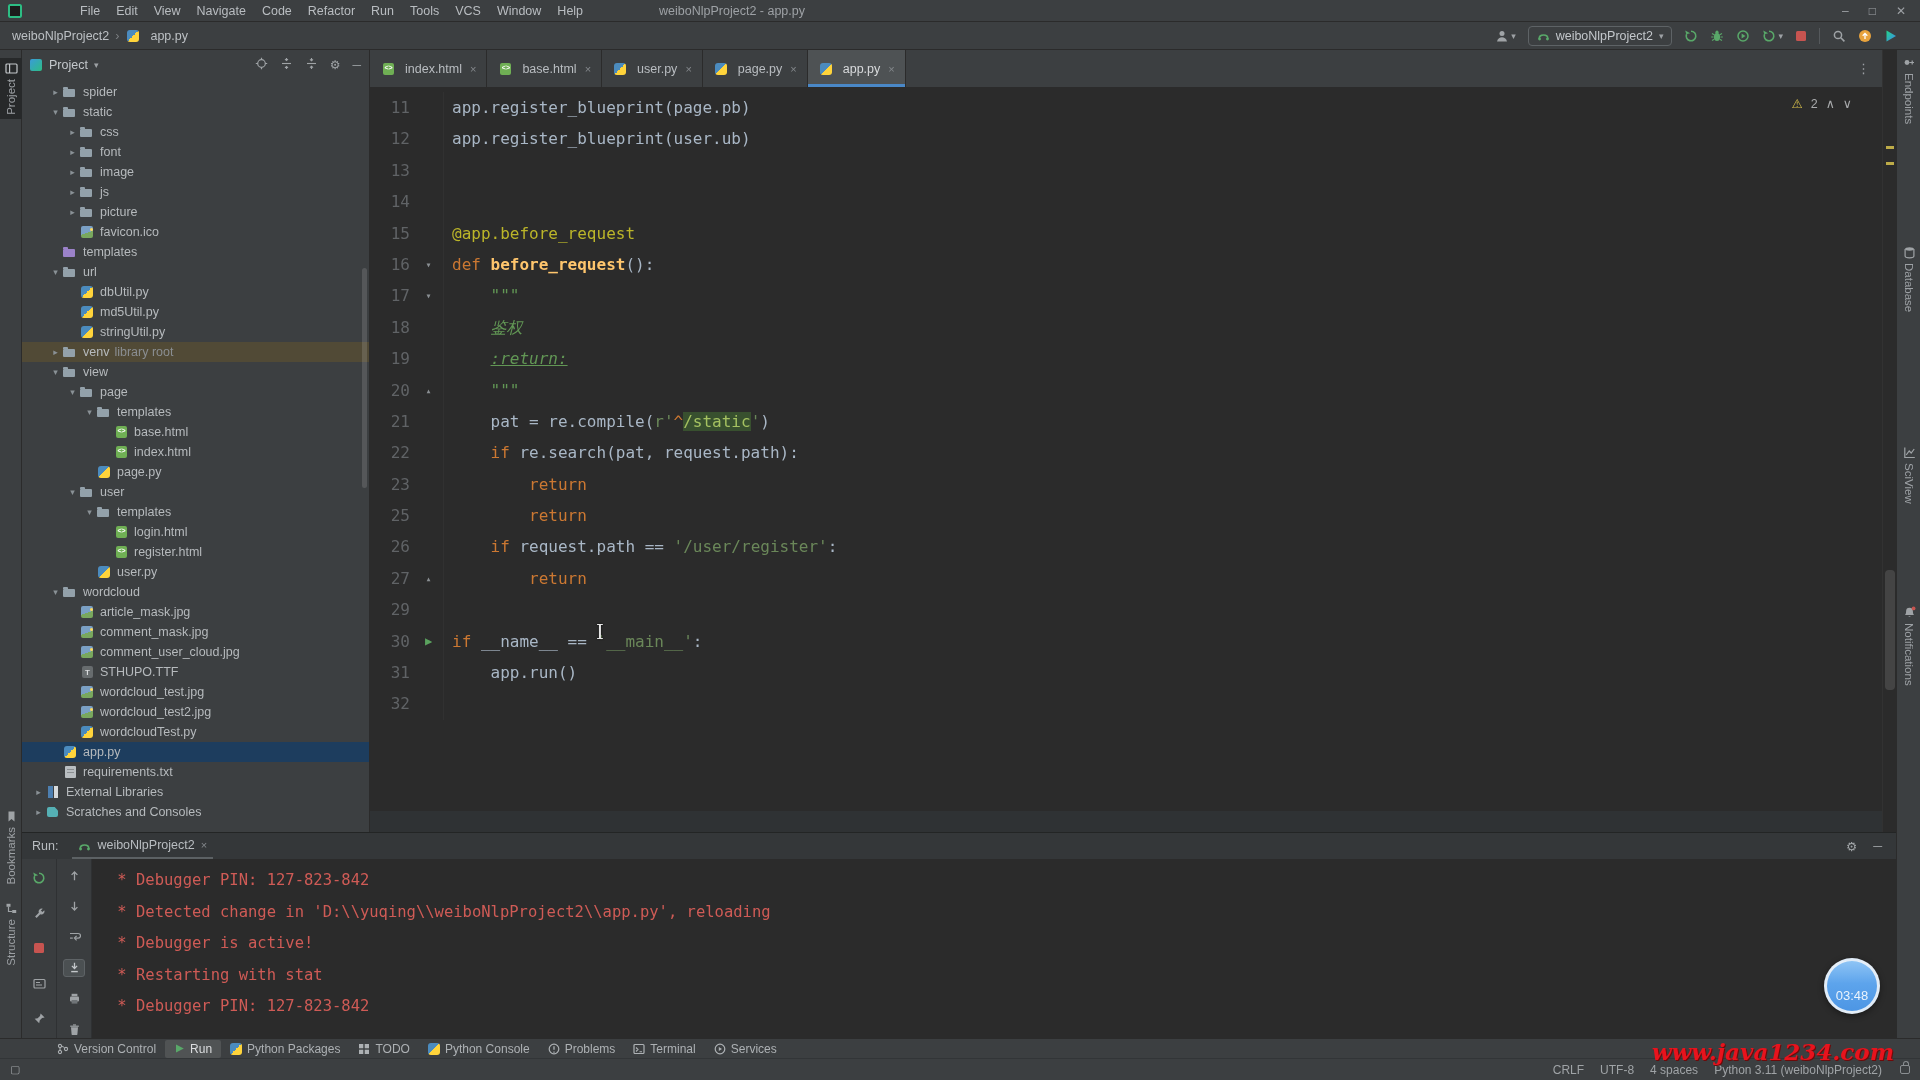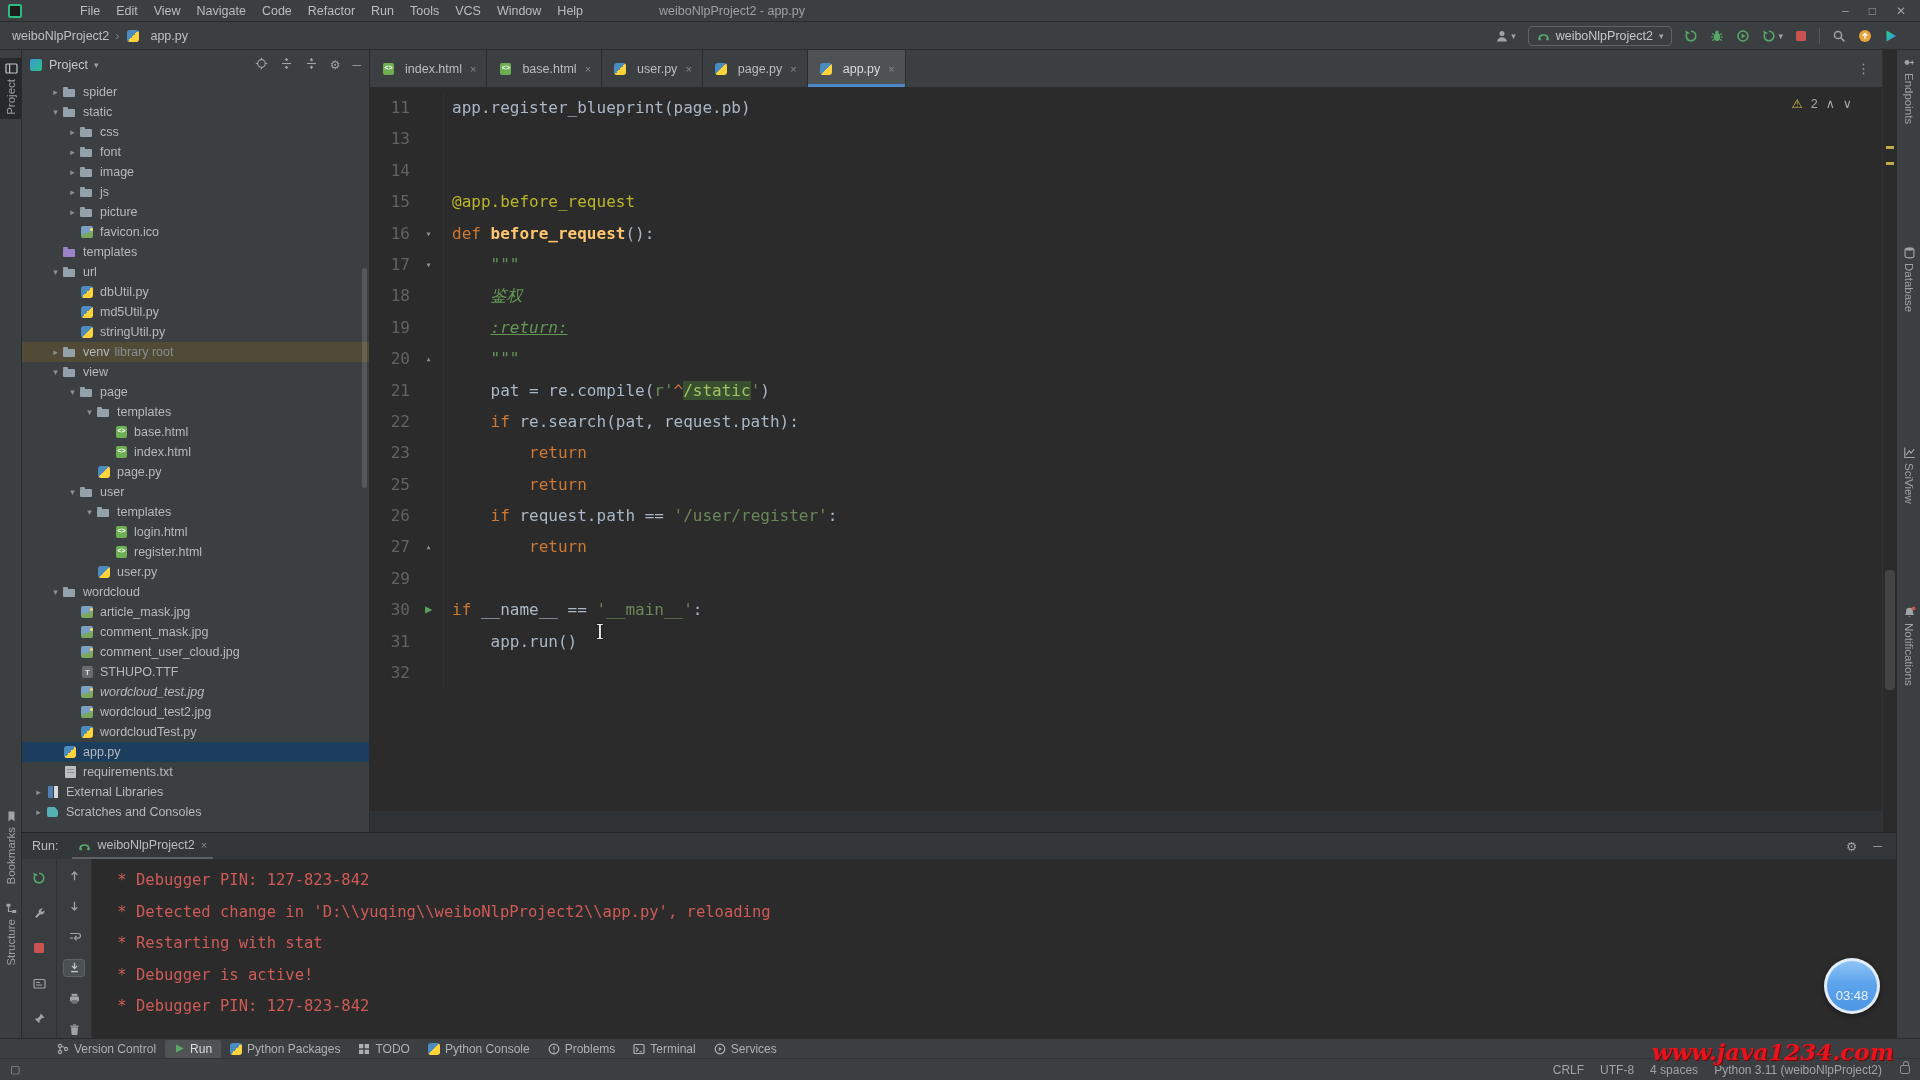--- a/index.html
+++ b/index.html
@@ -490,21 +490,21 @@
               <div class="tree-row" style="padding-left: 44px;">
                 <span class="chev"></span>
                 <span class="ti ti-image"></span>
                 <span>comment_user_cloud.jpg</span>
               </div>
               <div class="tree-row" style="padding-left: 44px;">
                 <span class="chev"></span>
                 <span class="ti ti-font-file"></span>
                 <span>STHUPO.TTF</span>
               </div>
-              <div class="tree-row" style="padding-left: 44px; font-style: italic;">
+              <div class="tree-row" style="padding-left: 44px;">
                 <span class="chev"></span>
                 <span class="ti ti-image"></span>
                 <span>wordcloud_test.jpg</span>
               </div>
               <div class="tree-row" style="padding-left: 44px;">
                 <span class="chev"></span>
                 <span class="ti ti-image"></span>
                 <span>wordcloud_test2.jpg</span>
               </div>
               <div class="tree-row" style="padding-left: 44px;">
@@ -566,20 +566,25 @@
                 </div>
               </span>
             <span id="tab-more">⋮</span>
           </div>
           <div id="editor-body">
             <div id="code">
                 <div class="cl">
                   <span class="g">11</span>
                   <span class="f"></span>
                   <span class="t"><span class="tk-d">app.register_blueprint(page.pb)</span></span>
+                </div>
+                <div class="cl">
+                  <span class="g">12</span>
+                  <span class="f"></span>
+                  <span class="t"><span class="tk-d">app.register_blueprint(user.ub)</span></span>
                 </div>
                 <div class="cl">
                   <span class="g">13</span>
                   <span class="f"></span>
                   <span class="t"></span>
                 </div>
                 <div class="cl">
                   <span class="g">14</span>
                   <span class="f"></span>
                   <span class="t"></span>
@@ -766,22 +771,22 @@
                 <svg width="13" height="13">
                   <path d="M3 4.2h7l-.6 7a1 1 0 0 1-1 .9H4.6a1 1 0 0 1-1-.9z" fill="#9fa3a6"></path>
                   <rect x="2.2" y="2.6" width="8.6" height="1.2" fill="#9fa3a6"></rect>
                   <rect x="5" y="1.4" width="3" height="1.1" fill="#9fa3a6"></rect>
                 </svg>
               </div>
             </div>
           <div id="console-content">
               <div class="con-line"> * Debugger PIN: 127-823-842</div>
               <div class="con-line"> * Detected change in 'D:\\yuqing\\weiboNlpProject2\\app.py', reloading</div>
+              <div class="con-line"> * Debugger is active!</div>
               <div class="con-line"> * Restarting with stat</div>
-              <div class="con-line"> * Debugger is active!</div>
               <div class="con-line"> * Debugger PIN: 127-823-842</div>
             </div>
         </div>
       </div>
     </div>
 
     <div id="right-strip">
         <div class="vtab-r" style="top: 6px;">
           <span class="svgic">
             <svg width="13" height="13">

